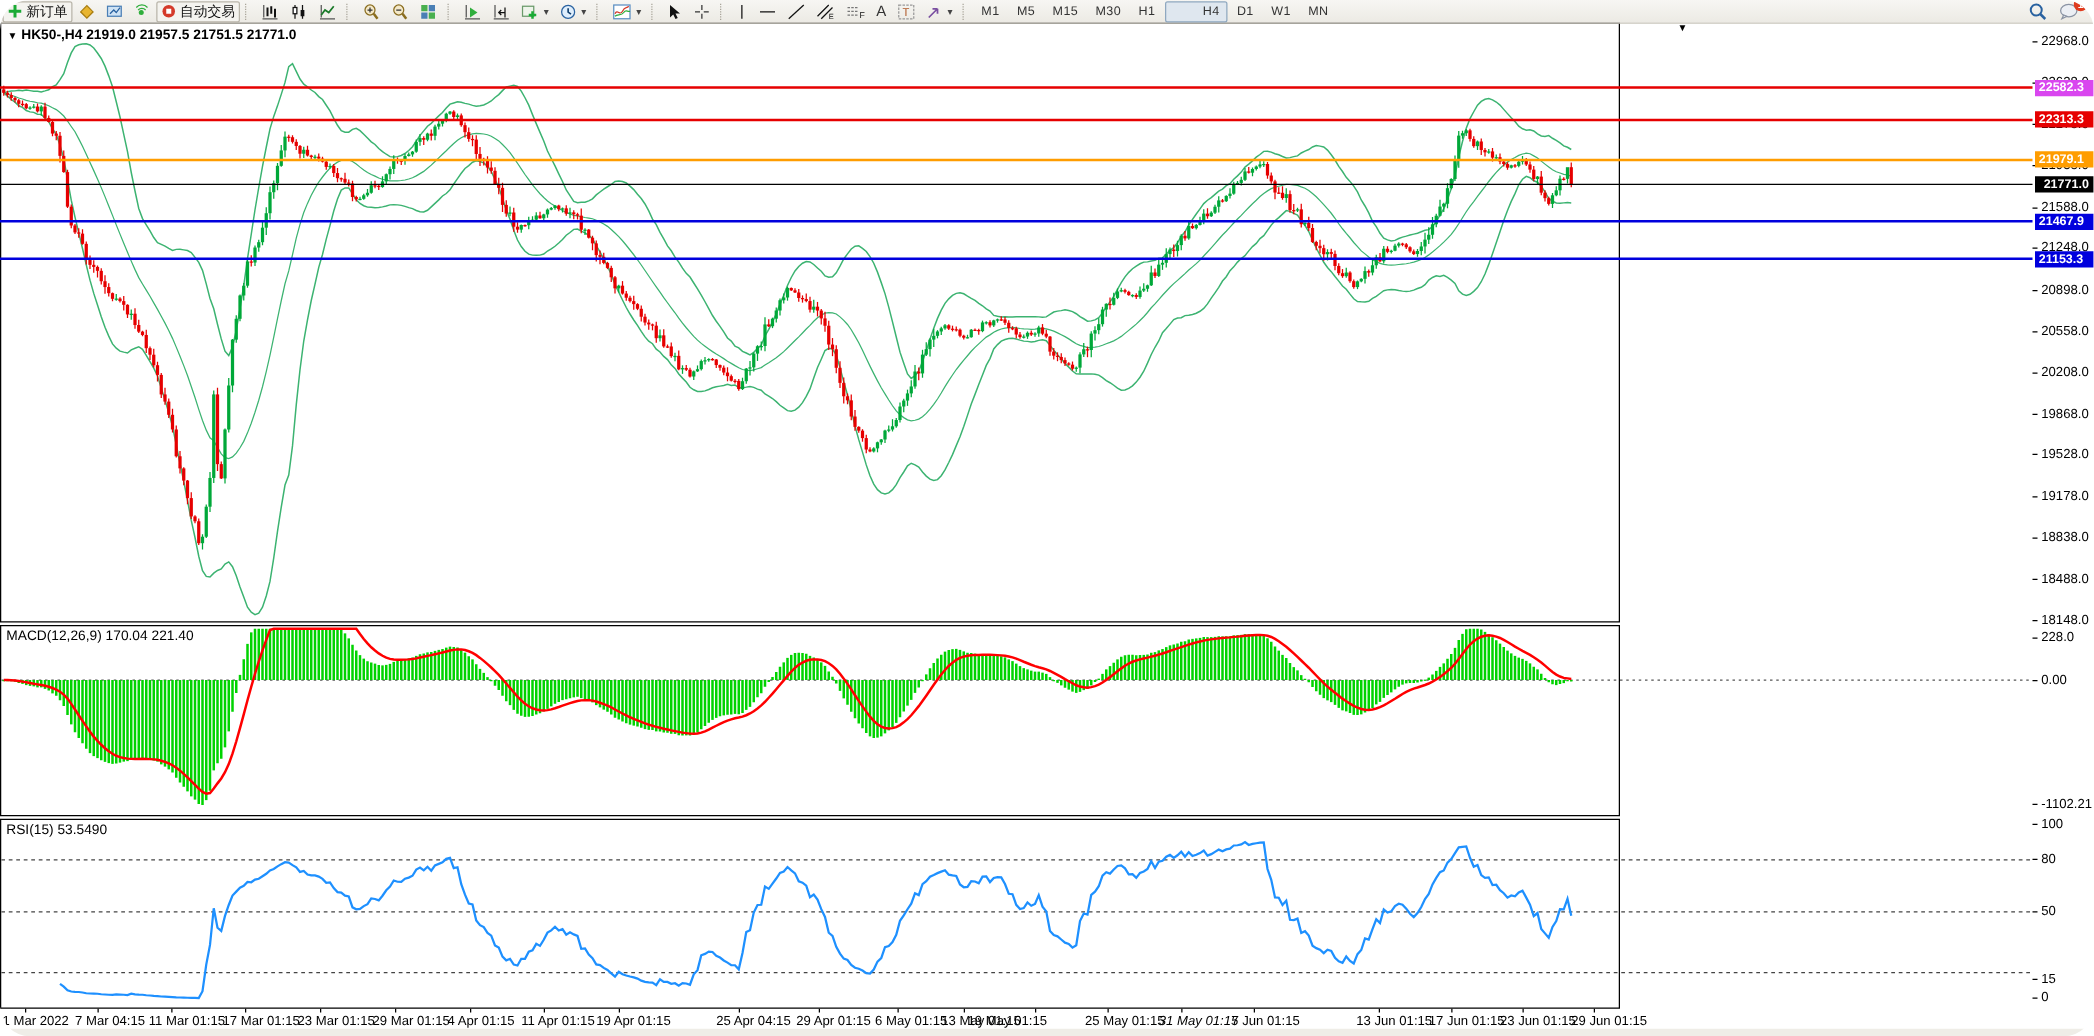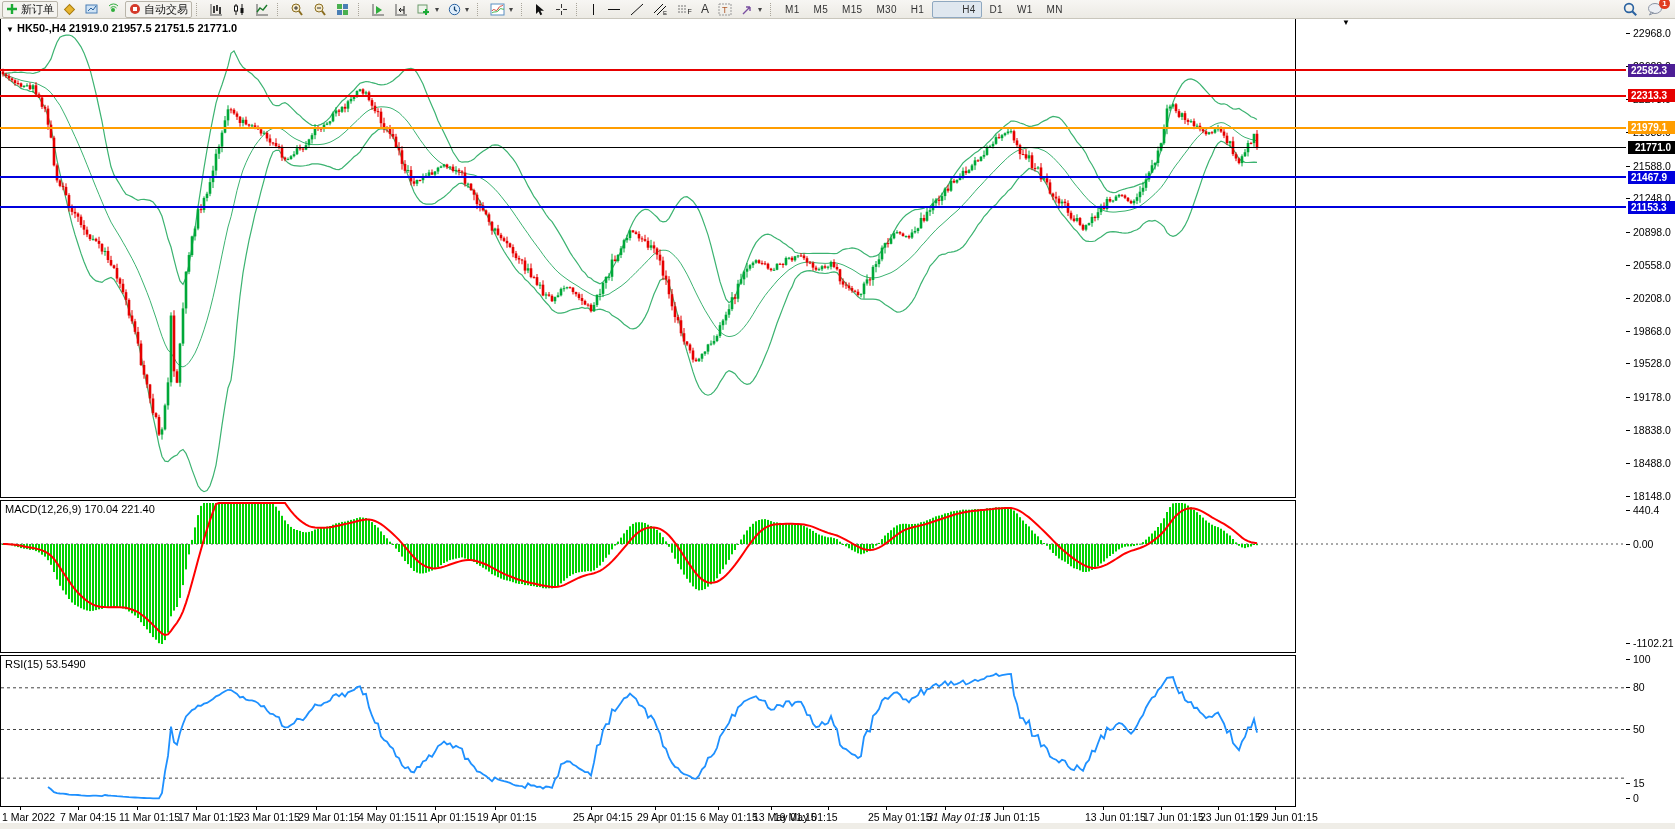--- a/index.html
+++ b/index.html
@@ -1,17 +1,17 @@
 <!DOCTYPE html>
 <html><head>
 <meta charset="utf-8">
 <style>
   html,body{margin:0;padding:0;background:#fff;}
   #app{position:relative;width:1675px;height:829px;overflow:hidden;
-       font-family:"Liberation Sans","DejaVu Sans",sans-serif;background:#fff;}
+       font-family:"Liberation Sans","DejaVu Sans",sans-serif;background:#fff;border-radius:24px;}
   
   .toolbar{position:absolute;left:0;top:0;width:1675px;height:19px;
     background:linear-gradient(#f7f6f3,#eceae4);border-bottom:1px solid #c9c6bc;
     display:flex;align-items:center;gap:1px;padding-left:2px;box-sizing:border-box;z-index:20;}
   .tb{height:17px;display:flex;align-items:center;gap:3px;padding:0 3px;background:transparent;
       border:1px solid transparent;font-size:11px;color:#111;cursor:default;font-family:inherit;}
   .tb.framed{border:1px solid #b9b5aa;background:#f4f3ef;border-radius:2px;}
   .tb.active{border:1px solid #8fa8c0;background:#dfe7ef;border-radius:2px;padding-left:29px;}
   .sep{width:4px;height:13px;border-left:1px dotted #a9a59a;margin:0 3px;}
   .tfbtn{font-size:10px;color:#333;padding:1px 5px;letter-spacing:.3px;}
@@ -1557,33 +1557,33 @@
       <div class="ptick" style="top: 363.44px;">19528.0</div>
       <div class="pdash" style="top: 397.06px;"></div>
       <div class="ptick" style="top: 397.06px;">19178.0</div>
       <div class="pdash" style="top: 429.72px;"></div>
       <div class="ptick" style="top: 429.72px;">18838.0</div>
       <div class="pdash" style="top: 463.34px;"></div>
       <div class="ptick" style="top: 463.34px;">18488.0</div>
       <div class="pdash" style="top: 496px;"></div>
       <div class="ptick" style="top: 496px;">18148.0</div>
       <div class="lvl" style="top: 69.0496px; height: 2px; background: rgb(230, 0, 0);"></div>
-      <div class="pricebox" style="top: 63.5496px; background: #4c1d95;">22582.3</div>
+      <div class="pricebox" style="top: 63.5496px; background: #d946ef;">22582.3</div>
       <div class="lvl" style="top: 94.8892px; height: 2px; background: rgb(230, 0, 0);"></div>
       <div class="pricebox" style="top: 89.3892px; background: rgb(230, 0, 0);">22313.3</div>
       <div class="lvl" style="top: 126.992px; height: 2px; background: rgb(255, 157, 0);"></div>
       <div class="pricebox" style="top: 121.492px; background: rgb(255, 157, 0);">21979.1</div>
       <div class="lvl" style="top: 147.482px; height: 1px; background: rgb(0, 0, 0);"></div>
       <div class="pricebox" style="top: 141.482px; background: rgb(0, 0, 0); text-align: center;">21771.0</div>
       <div class="lvl" style="top: 176.097px; height: 2px; background: rgb(0, 0, 221);"></div>
       <div class="pricebox" style="top: 170.597px; background: rgb(0, 0, 221);">21467.9</div>
       <div class="lvl" style="top: 206.317px; height: 2px; background: rgb(0, 0, 221);"></div>
       <div class="pricebox" style="top: 200.817px; background: rgb(0, 0, 221);">21153.3</div>
       <div class="pdash" style="top: 510px;"></div>
-      <div class="ptick" style="top: 510px;">440.4</div>
+      <div class="ptick" style="top: 510px;">228.0</div>
       <div class="pdash" style="top: 544px;"></div>
       <div class="ptick" style="top: 544px;">0.00</div>
       <div class="pdash" style="top: 643px;"></div>
       <div class="ptick" style="top: 643px;">-1102.21</div>
       <div class="pdash" style="top: 659px;"></div>
       <div class="ptick" style="top: 659px;">100</div>
       <div class="pdash" style="top: 686.8px;"></div>
       <div class="ptick" style="top: 686.8px;">80</div>
       <div class="pdash" style="top: 728.5px;"></div>
       <div class="ptick" style="top: 728.5px;">50</div>
@@ -1597,21 +1597,21 @@
       <div class="tlab" style="left: 60px;">7 Mar 04:15</div>
       <div class="tdash" style="left: 137px;"></div>
       <div class="tlab" style="left: 119px;">11 Mar 01:15</div>
       <div class="tdash" style="left: 196px;"></div>
       <div class="tlab" style="left: 178px;">17 Mar 01:15</div>
       <div class="tdash" style="left: 256px;"></div>
       <div class="tlab" style="left: 238px;">23 Mar 01:15</div>
       <div class="tdash" style="left: 316px;"></div>
       <div class="tlab" style="left: 298px;">29 Mar 01:15</div>
       <div class="tdash" style="left: 376px;"></div>
-      <div class="tlab" style="left: 358px;">4 May 01:15</div>
+      <div class="tlab" style="left: 358px;">4 Apr 01:15</div>
       <div class="tdash" style="left: 435px;"></div>
       <div class="tlab" style="left: 417px;">11 Apr 01:15</div>
       <div class="tdash" style="left: 495px;"></div>
       <div class="tlab" style="left: 477px;">19 Apr 01:15</div>
       <div class="tdash" style="left: 591px;"></div>
       <div class="tlab" style="left: 573px;">25 Apr 04:15</div>
       <div class="tdash" style="left: 655px;"></div>
       <div class="tlab" style="left: 637px;">29 Apr 01:15</div>
       <div class="tdash" style="left: 718px;"></div>
       <div class="tlab" style="left: 700px;">6 May 01:15</div>

